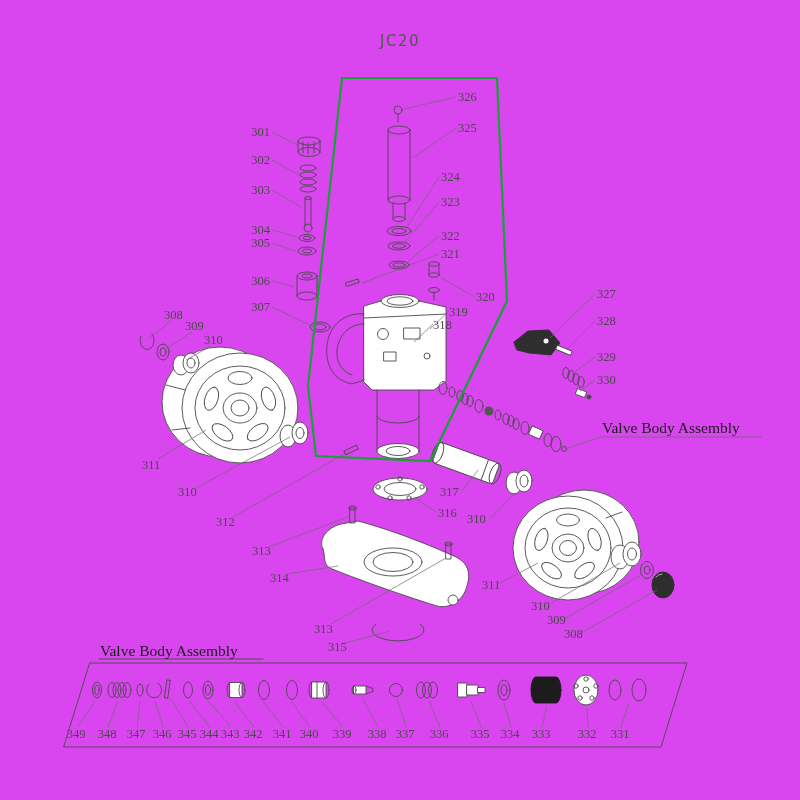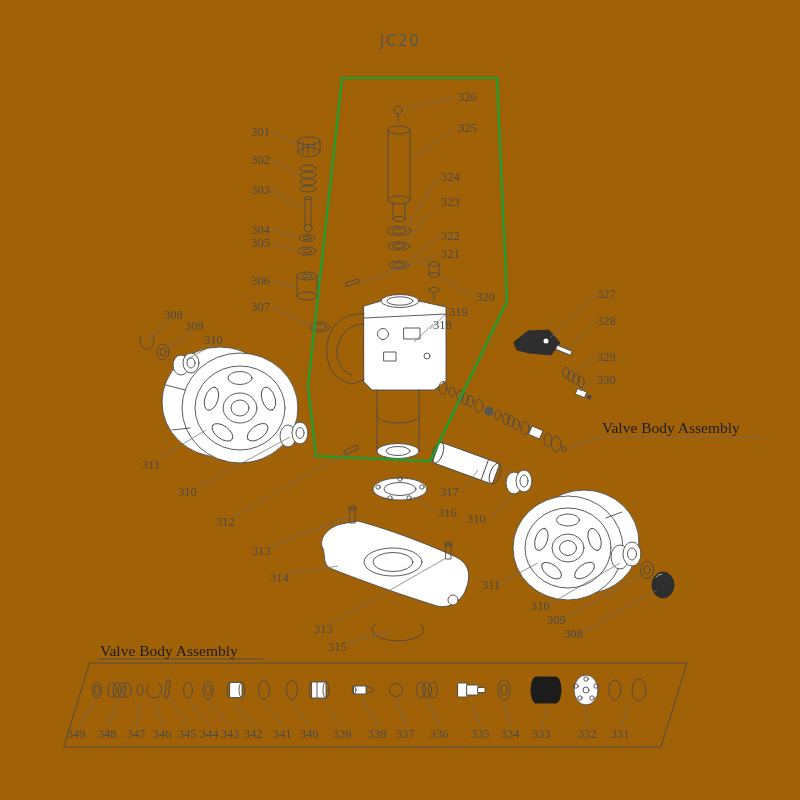--- a/index.html
+++ b/index.html
@@ -1,17 +1,17 @@
 <!DOCTYPE html>
 <html><head>
 <meta charset="utf-8">
 <title>JC20</title>
 <style>
   html,body{margin:0;padding:0;background:#ffffff;}
-  .page{position:relative;width:800px;height:800px;background:#a16207;overflow:hidden;}
+  .page{position:relative;width:800px;height:800px;background:#d946ef;overflow:hidden;}
   svg{display:block;}
   svg text{font-family:"Liberation Serif", serif;fill:#4a4a4a;}
   .num{font-size:12.5px;}
   .vba{font-size:15.5px;fill:#1c1c1c;}
   .title-text{font-family:"DejaVu Sans", sans-serif;font-size:15px;fill:#555;letter-spacing:1.5px;}
   .art{stroke:#4a4a4a;stroke-width:0.9;fill:none;stroke-linecap:round;stroke-linejoin:round;}
   .leaders{stroke:#6b6b6b;stroke-width:0.7;fill:none;}
 </style>
 </head>
 <body>

